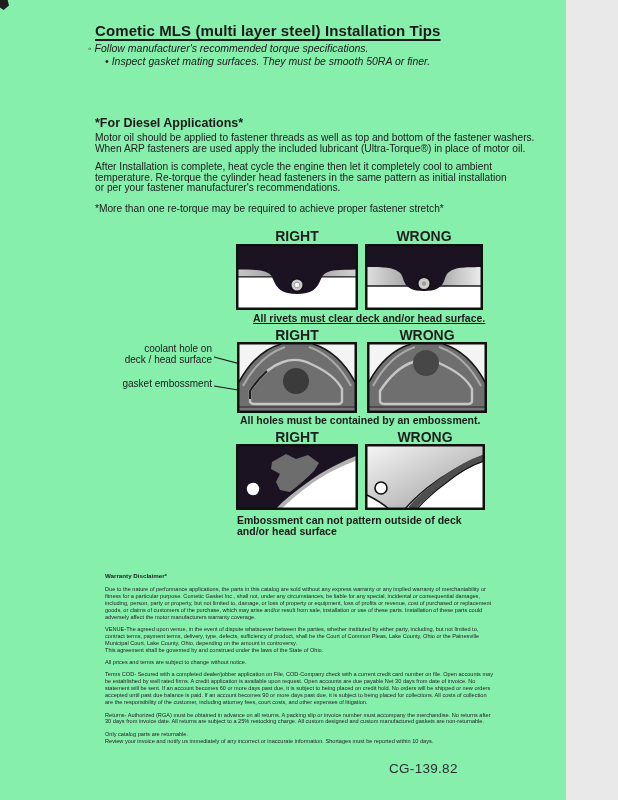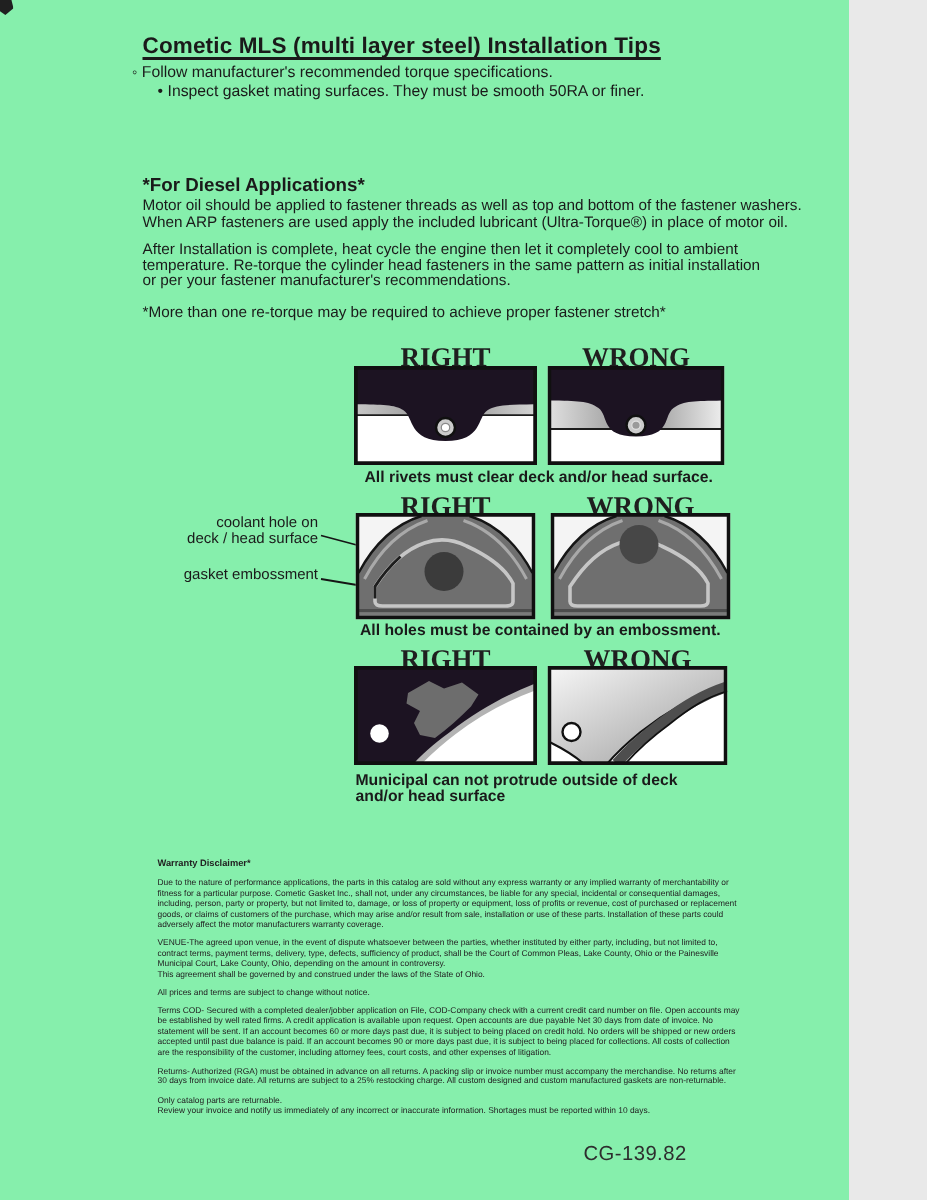--- a/index.html
+++ b/index.html
@@ -4,30 +4,30 @@
 <style>
   html,body{margin:0;padding:0;background:#e9e9e9;}
   #page{position:relative;width:566px;height:800px;background:#86efac;
         font-family:"Liberation Sans","DejaVu Sans",sans-serif;color:#1a1a1a;overflow:hidden;}
   .abs{position:absolute;}
   #corner-mark{position:absolute;left:0;top:0;width:9px;height:10px;background:#202020;
         clip-path:polygon(0 0,85% 0,100% 55%,40% 100%,0 75%);}
   #title{position:absolute;left:95px;top:22px;margin:0;font-size:15px;font-weight:bold;
         letter-spacing:.1px;text-decoration:underline;text-decoration-thickness:1.5px;text-underline-offset:3px;}
   #tips{position:absolute;left:88px;top:42px;font-size:10.5px;line-height:13px;white-space:nowrap;}
-  .tip{position:relative;}
+  .tip{position:relative;font-style:italic;}
   .tip.l1::before{content:"\25E6";margin-right:3px;font-size:10px;}
   .tip.l2{padding-left:17px;}
   .tip.l2::before{content:"\2022";margin-right:3px;}
   #diesel-heading{position:absolute;left:95px;top:116px;font-size:12.5px;font-weight:bold;}
   .para{position:absolute;left:95px;width:452px;font-size:10.2px;line-height:10.7px;white-space:pre-line;}
   #diesel-para1{top:133px;}
   #diesel-para2{top:162px;}
   #diesel-note{top:204px;}
-  .dglabel{position:absolute;font-size:18px;font-weight:bold;color:#1f1f1f;text-align:center;font-family:Liberation Serif, serif;}
+  .dglabel{position:absolute;font-size:14px;font-weight:bold;color:#1f1f1f;text-align:center;}
   .dgcap{position:absolute;font-size:10.5px;font-weight:bold;line-height:11px;white-space:pre-line;}
   .panel{position:absolute;line-height:0;}
   .sideLabel{position:absolute;left:110px;width:102px;font-size:10px;line-height:10.8px;
         text-align:right;white-space:pre-line;}
   #leaders{position:absolute;left:110px;top:340px;}
   #legal{position:absolute;left:105px;top:573px;width:415px;font-size:5.6px;line-height:6.9px;color:#222;}
   #legal-heading{font-weight:bold;font-size:6.2px;margin:0 0 6px 0;}
   .lp{margin:0 0 5.5px 0;white-space:pre-line;}
   #footer-code{position:absolute;left:389px;top:761px;font-size:13.5px;letter-spacing:.3px;color:#2e2e2e;}
 </style>
@@ -86,21 +86,21 @@
       </defs>
       <rect x="0" y="0" width="118" height="66" fill="#ffffff"></rect>
       <rect x="2" y="21" width="114" height="21" fill="url(#deckW1)"></rect>
       <path d="M2,42 H116" stroke="#1c1c1c" stroke-width="1.4"></path>
       <path d="M2,2 H116 V23 C98,23.5 91,23 84,28 C77,33 83,47 59,47 C35,47 41,33 34,28 C27,23 20,23.5 2,23 Z" fill="#1c1322"></path>
       <circle cx="59" cy="39.5" r="6.3" fill="#cbcbcb" stroke="#101010" stroke-width="1.6"></circle>
       <circle cx="59" cy="39.5" r="2.8" fill="#9a9a9a" stroke="#e0e0e0" stroke-width="0.8"></circle>
       <rect x="1.25" y="1.25" width="115.5" height="63.5" fill="none" stroke="#101010" stroke-width="2.5"></rect>
     </svg>
   </div>
-  <div class="dgcap" style="left:243px;top:313px;">All rivets must clear deck and/or head surface.</div>
+  <div class="dgcap" style="left:253px;top:313px;text-decoration:underline;">All rivets must clear deck and/or head surface.</div>
 
   <div class="dglabel" style="left:237px;top:327px;width:120px;">RIGHT</div>
   <div class="dglabel" style="left:367px;top:327px;width:120px;">WRONG</div>
 
   <div class="sideLabel" style="top:344px;">coolant hole on
 deck / head surface</div>
   <div class="sideLabel" style="top:379px;">gasket embossment</div>
   <svg id="leaders" width="260" height="80">
     <line x1="104" y1="17" x2="183" y2="38" stroke="#151515" stroke-width="1.2"></line>
     <line x1="104" y1="46" x2="152" y2="54" stroke="#151515" stroke-width="1.2"></line>
@@ -163,21 +163,21 @@
       <rect x="0" y="0" width="120" height="66" fill="#ffffff"></rect>
       <path d="M2,2 H118 V12 C98,20 80,30 62,44 C51,53 45,59 40,65 L24,65 C17,59 10,55 2,51 Z" fill="url(#bandG3)"></path>
       <path d="M118,12 C98,20 80,30 62,44 C51,53 45,59 40,65" stroke="#111111" stroke-width="1.4" fill="none"></path>
       <path d="M2,51 C10,55 17,59 24,65" stroke="#111111" stroke-width="1.4" fill="none"></path>
       <path d="M46,65 C54,56 64,47 76,38 C92,26 104,19 119,14" stroke="#4e4e4e" stroke-width="7" fill="none"></path>
       <path d="M52,65 C60,56 70,47 81,39 C96,27 106,21 119,17" stroke="#111111" stroke-width="1.2" fill="none"></path>
       <circle cx="16" cy="44" r="6" fill="#ffffff" stroke="#111111" stroke-width="1.6"></circle>
       <rect x="1.25" y="1.25" width="117.5" height="63.5" fill="none" stroke="#101010" stroke-width="2.5"></rect>
     </svg>
   </div>
-  <div class="dgcap" style="left:237px;top:515px;">Municipal can not protrude outside of deck
+  <div class="dgcap" style="left:237px;top:515px;">Embossment can not pattern outside of deck
 and/or head surface</div>
 
   <div id="legal">
     <div id="legal-heading">Warranty Disclaimer*</div>
     <p class="lp">Due to the nature of performance applications, the parts in this catalog are sold without any express warranty or any implied warranty of merchantability or
 fitness for a particular purpose.  Cometic Gasket Inc., shall not, under any circumstances, be liable for any special, incidental or consequential damages,
 including, person, party or property, but not limited to, damage, or loss of property or equipment, loss of profits or revenue, cost of purchased or replacement
 goods, or claims of customers of the purchase, which may arise and/or result from sale, installation or use of these parts.  Installation of these parts could
 adversely affect the motor manufacturers warranty coverage.</p>
     <p class="lp">VENUE-The agreed upon venue, in the event of dispute whatsoever between the parties, whether instituted by either party, including, but not limited to,

